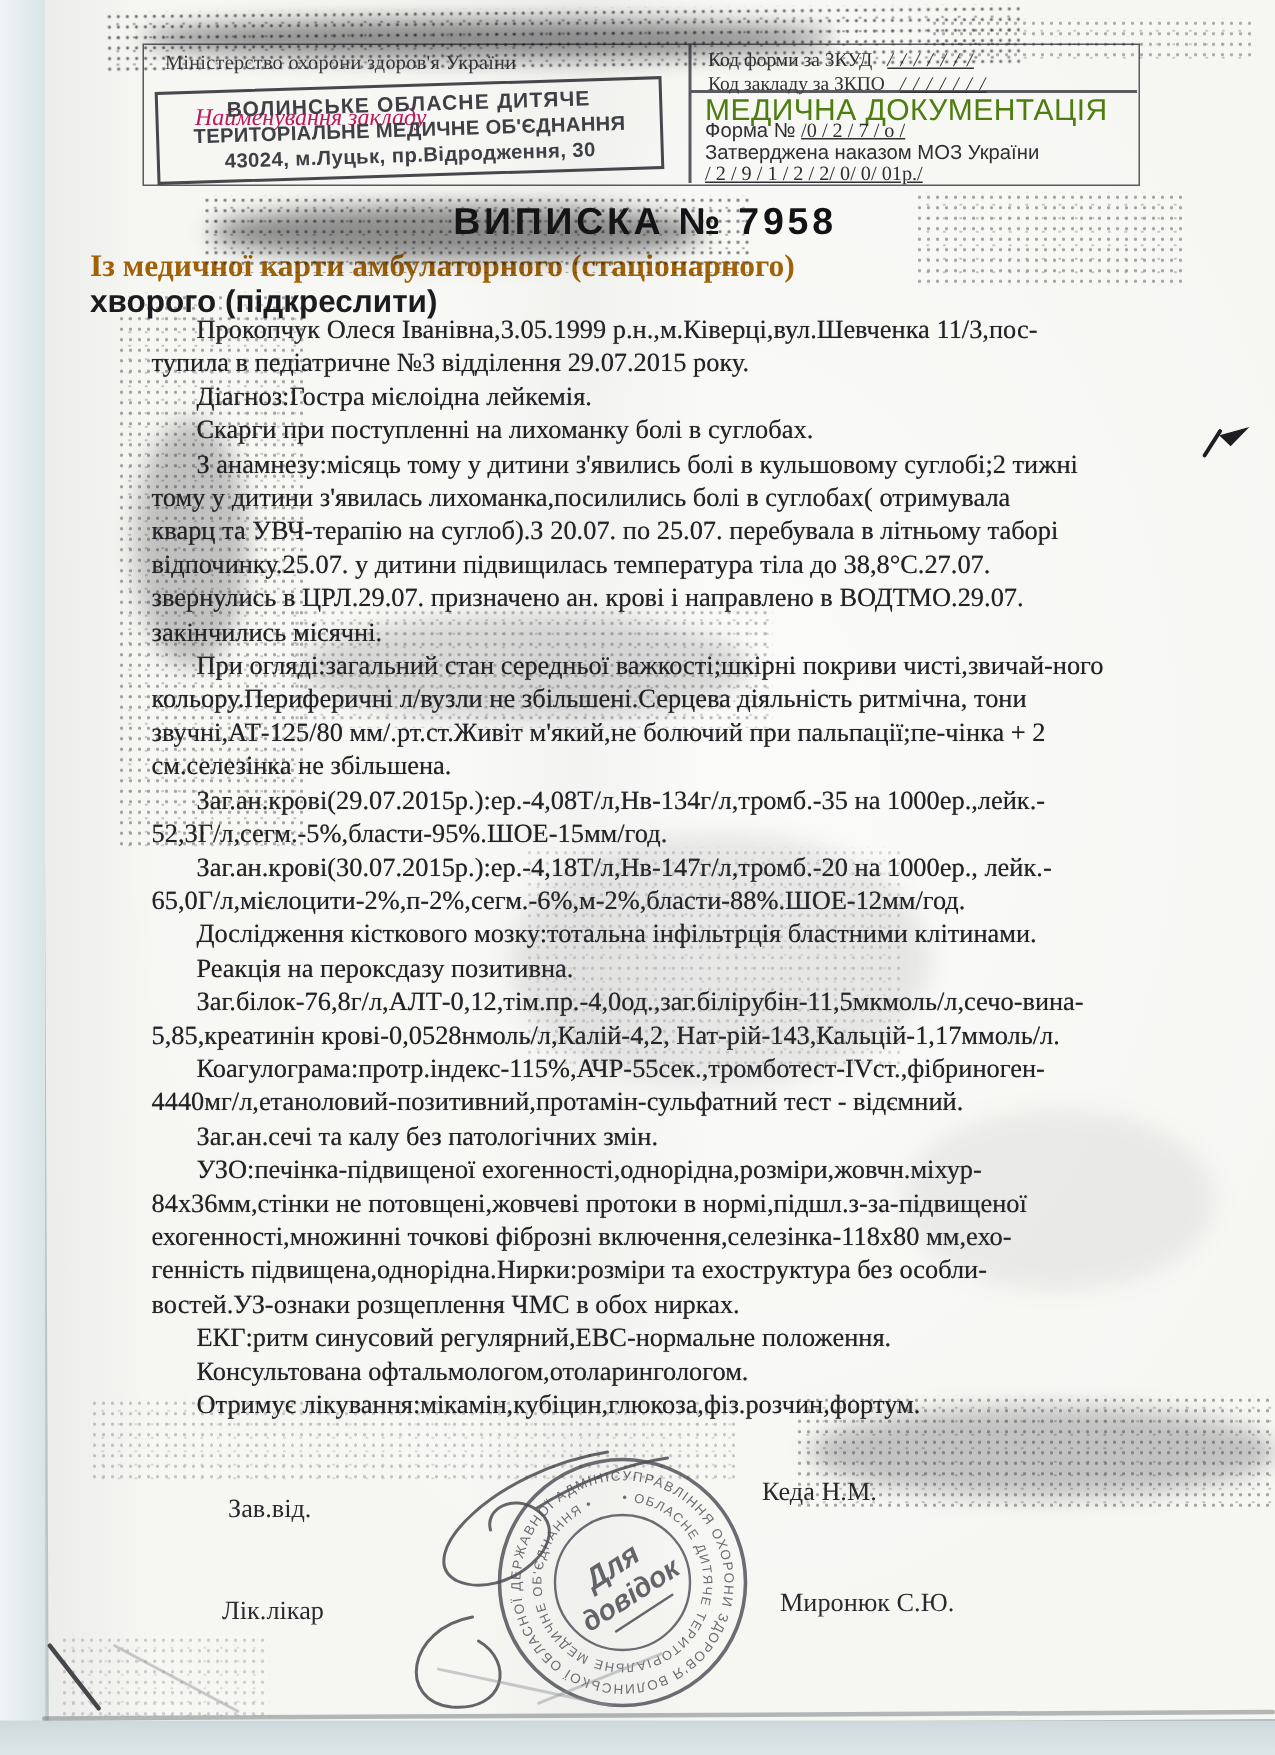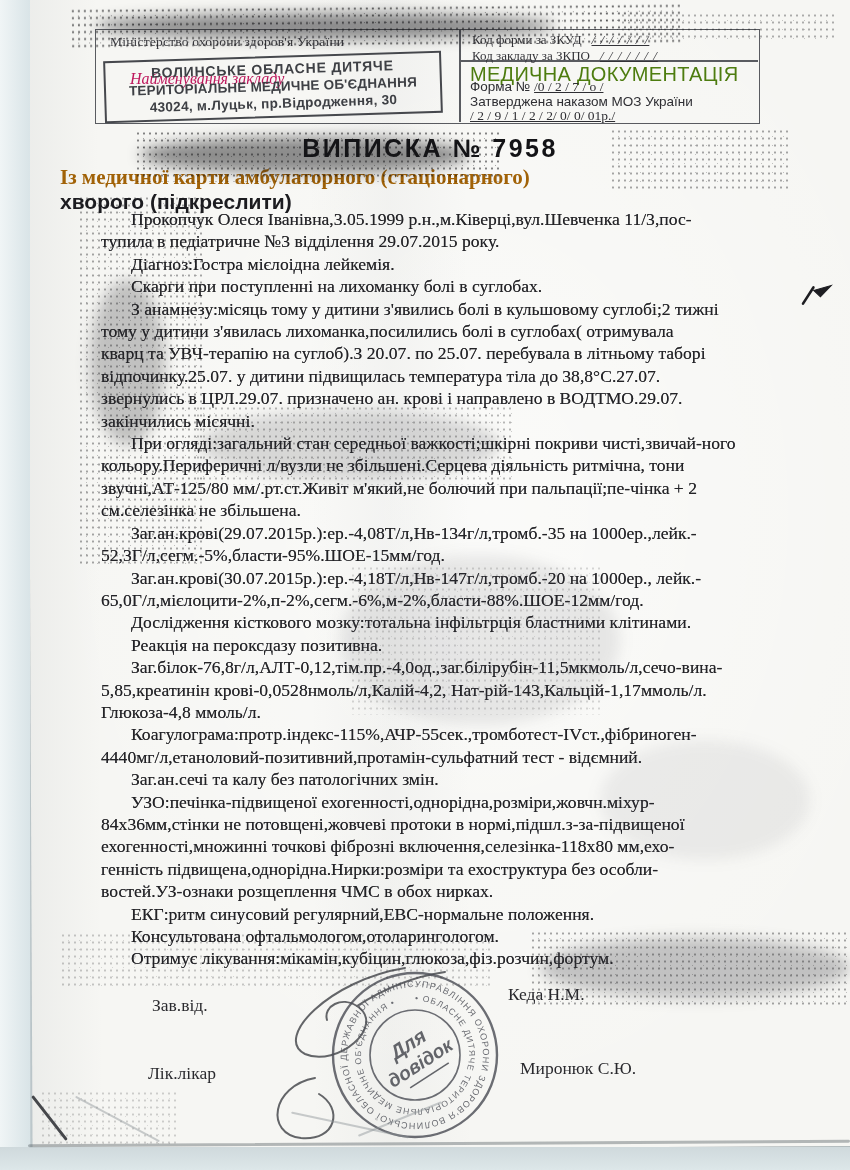--- a/index.html
+++ b/index.html
@@ -116,21 +116,20 @@
       <div class="line">звучні,АТ-125/80 мм/.рт.ст.Живіт м'який,не болючий при пальпації;пе-чінка + 2</div>
       <div class="line">см.селезінка не збільшена.</div>
       <div class="line first">Заг.ан.крові(29.07.2015р.):ер.-4,08Т/л,Нв-134г/л,тромб.-35 на 1000ер.,лейк.-</div>
       <div class="line">52,3Г/л,сегм.-5%,бласти-95%.ШОЕ-15мм/год.</div>
       <div class="line first">Заг.ан.крові(30.07.2015р.):ер.-4,18Т/л,Нв-147г/л,тромб.-20 на 1000ер., лейк.-</div>
       <div class="line">65,0Г/л,мієлоцити-2%,п-2%,сегм.-6%,м-2%,бласти-88%.ШОЕ-12мм/год.</div>
       <div class="line first">Дослідження кісткового мозку:тотальна інфільтрція бластними клітинами.</div>
       <div class="line first">Реакція на пероксдазу позитивна.</div>
       <div class="line first">Заг.білок-76,8г/л,АЛТ-0,12,тім.пр.-4,0од.,заг.білірубін-11,5мкмоль/л,сечо-вина-</div>
       <div class="line">5,85,креатинін крові-0,0528нмоль/л,Калій-4,2, Нат-рій-143,Кальцій-1,17ммоль/л.</div>
-      <div class="line">Глюкоза-4,8 ммоль/л.</div>
       <div class="line first">Коагулограма:протр.індекс-115%,АЧР-55сек.,тромботест-IVст.,фібриноген-</div>
       <div class="line">4440мг/л,етаноловий-позитивний,протамін-сульфатний тест - відємний.</div>
       <div class="line first">Заг.ан.сечі та калу без патологічних змін.</div>
       <div class="line first">УЗО:печінка-підвищеної ехогенності,однорідна,розміри,жовчн.міхур-</div>
       <div class="line">84х36мм,стінки не потовщені,жовчеві протоки в нормі,підшл.з-за-підвищеної</div>
       <div class="line">ехогенності,множинні точкові фіброзні включення,селезінка-118х80 мм,ехо-</div>
       <div class="line">генність підвищена,однорідна.Нирки:розміри та ехоструктура без особли-</div>
       <div class="line">востей.УЗ-ознаки розщеплення ЧМС в обох нирках.</div>
       <div class="line first">ЕКГ:ритм синусовий регулярний,ЕВС-нормальне положення.</div>
       <div class="line first">Консультована офтальмологом,отоларингологом.</div>

